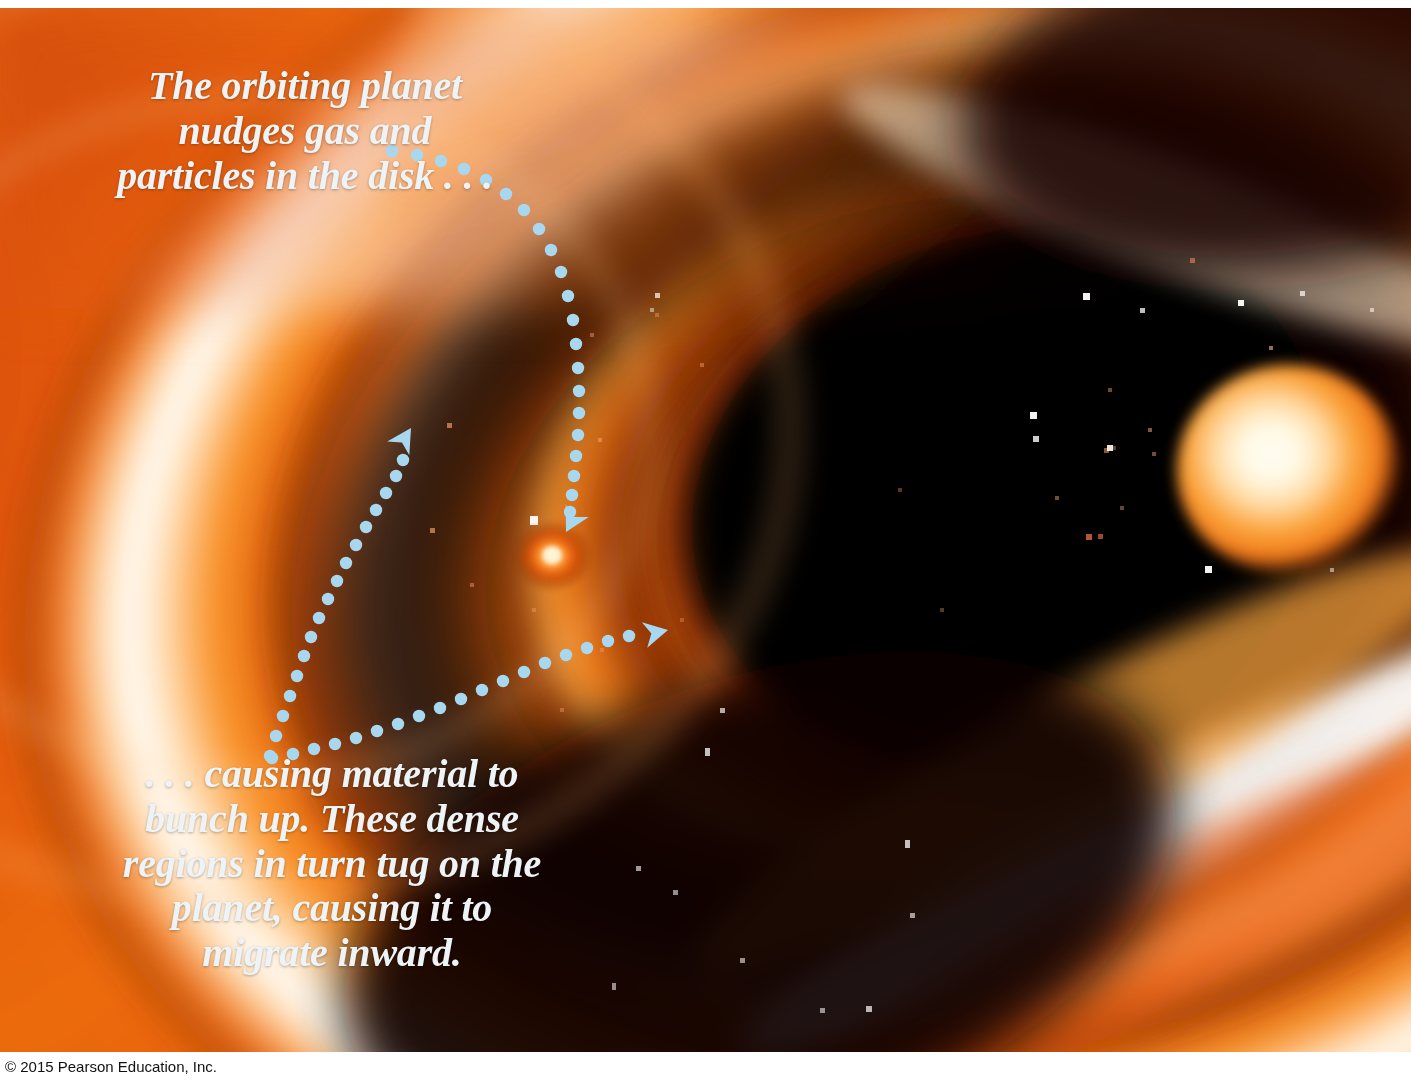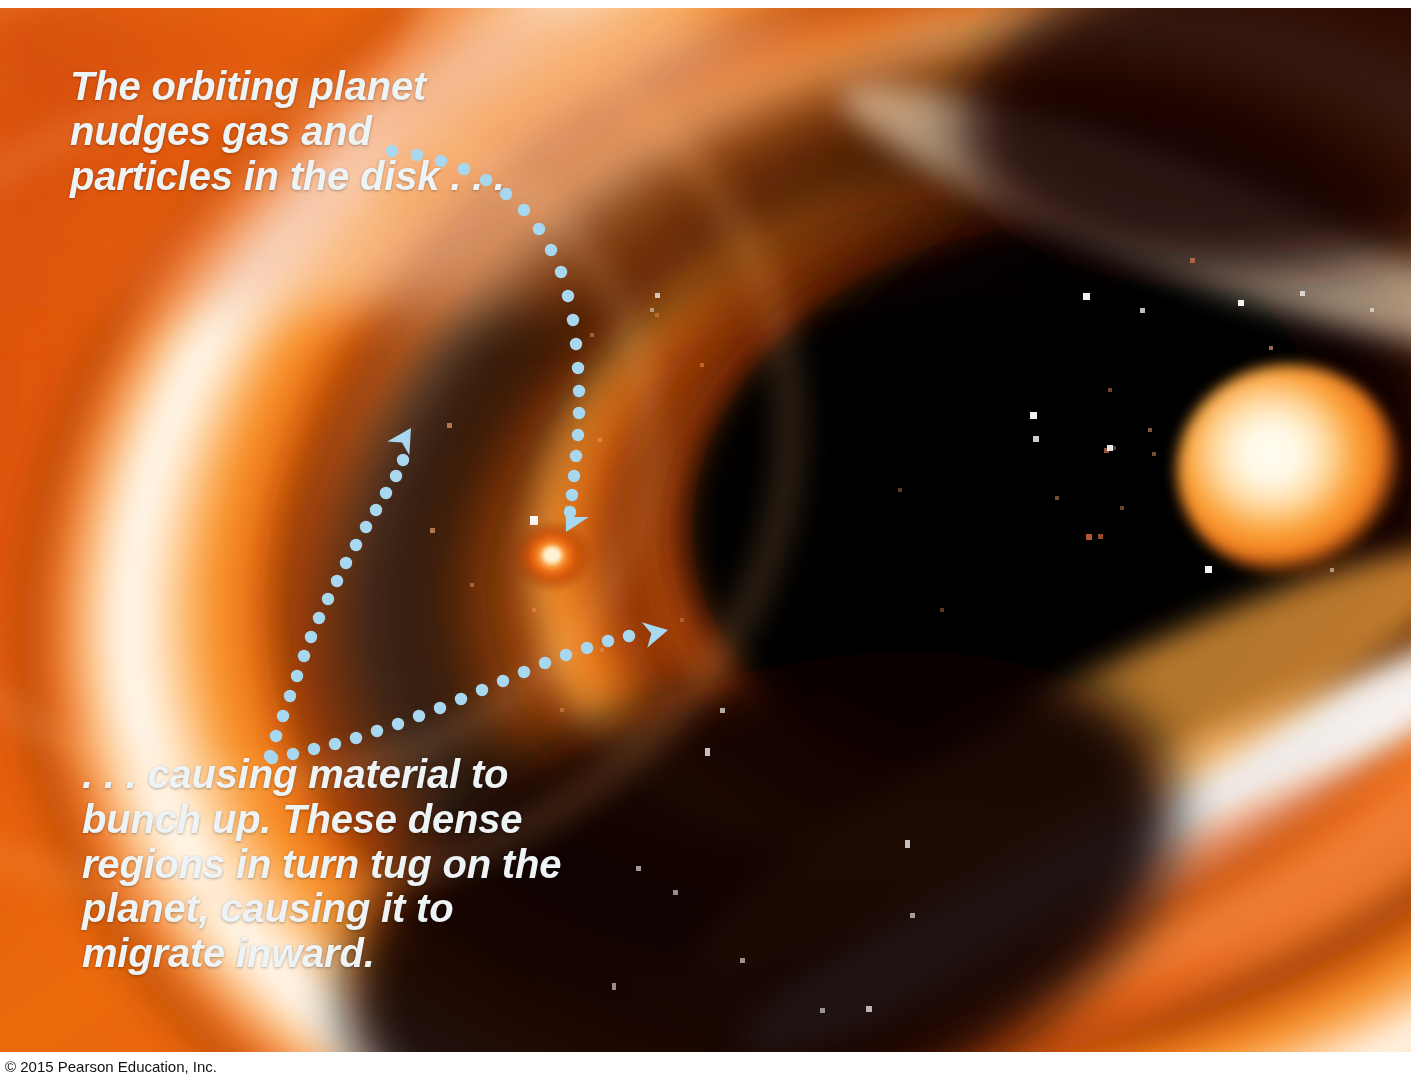--- a/index.html
+++ b/index.html
@@ -15,26 +15,27 @@
     overflow:hidden;background:#000;
   }
   #illustration svg{display:block;width:1411px;height:1044px;}
 
   
   .caption{
     position:absolute;
     color:#eef3f6;
     font-style:italic;
     font-weight:600;
-    font-family:Liberation Sans, sans-serif;
+    font-family:Liberation Serif, serif;
     letter-spacing:-0.2px;
     line-height:1.12;
     white-space:pre-line;
     text-shadow:0 1px 3px rgba(0,0,0,.30);
     pointer-events:none;
+    text-align:center;
   }
   #caption-top{
     left:70px;top:64px;width:470px;font-size:40px;
   }
   #caption-bottom{
     left:82px;top:752px;width:500px;font-size:40px;
   }
 
   
   #copyright{

